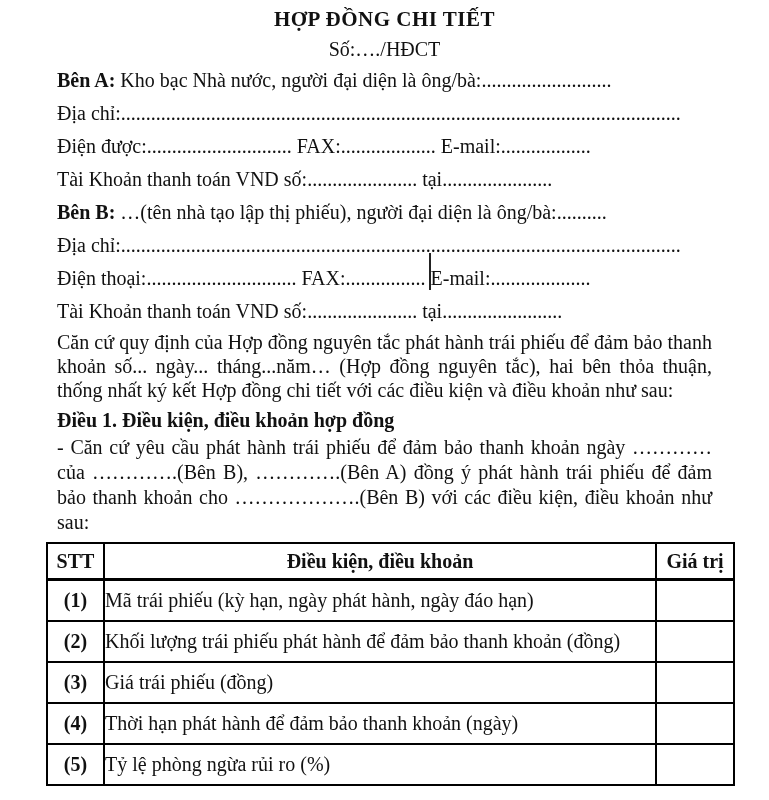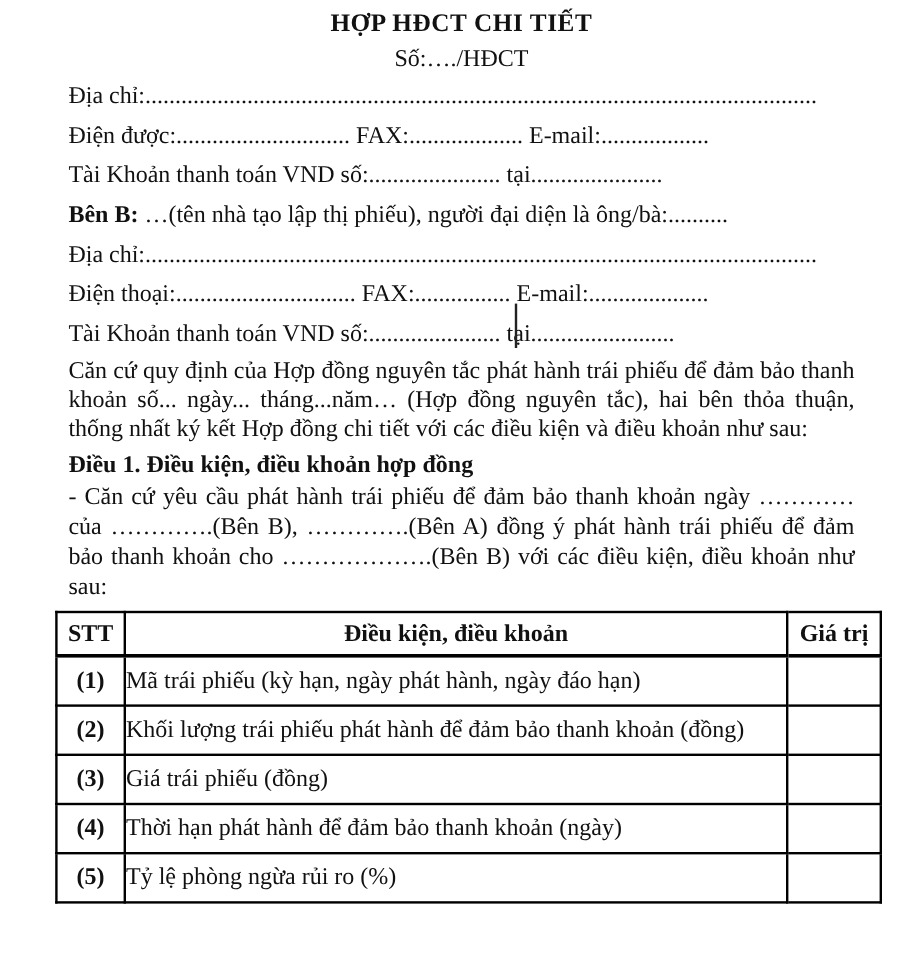--- a/index.html
+++ b/index.html
@@ -104,23 +104,24 @@
     width: 2px;
     height: 37px;
     background: #222222;
   }
 </style>
 </head>
 <body>
 
 <div class="page">
 
-  <div class="title">HỢP HĐCT CHI TIẾT</div>
+  <div class="title">HỢP ĐỒNG CHI TIẾT</div>
   <div class="subtitle">Số:…./HĐCT</div>
 
+  <div class="cline"><b>Bên A:</b><span> Kho bạc Nhà nước, người đại diện là ông/bà:..........................</span></div>
   <div class="cline">Địa chỉ:................................................................................................................</div>
   <div class="cline">Điện được:............................. FAX:................... E-mail:..................</div>
   <div class="cline">Tài Khoản thanh toán VND số:...................... tại......................</div>
 
   <div class="cline"><b>Bên B:</b><span> …(tên nhà tạo lập thị phiếu), người đại diện là ông/bà:..........</span></div>
   <div class="cline">Địa chỉ:................................................................................................................</div>
   <div class="cline">Điện thoại:.............................. FAX:................ E-mail:....................</div>
   <div class="cline">Tài Khoản thanh toán VND số:...................... tại........................</div>
 
   <p class="para">Căn cứ quy định của Hợp đồng nguyên tắc phát hành trái phiếu để đảm bảo thanh khoản số... ngày... tháng...năm… (Hợp đồng nguyên tắc), hai bên thỏa thuận, thống nhất ký kết Hợp đồng chi tiết với các điều kiện và điều khoản như sau:</p>

